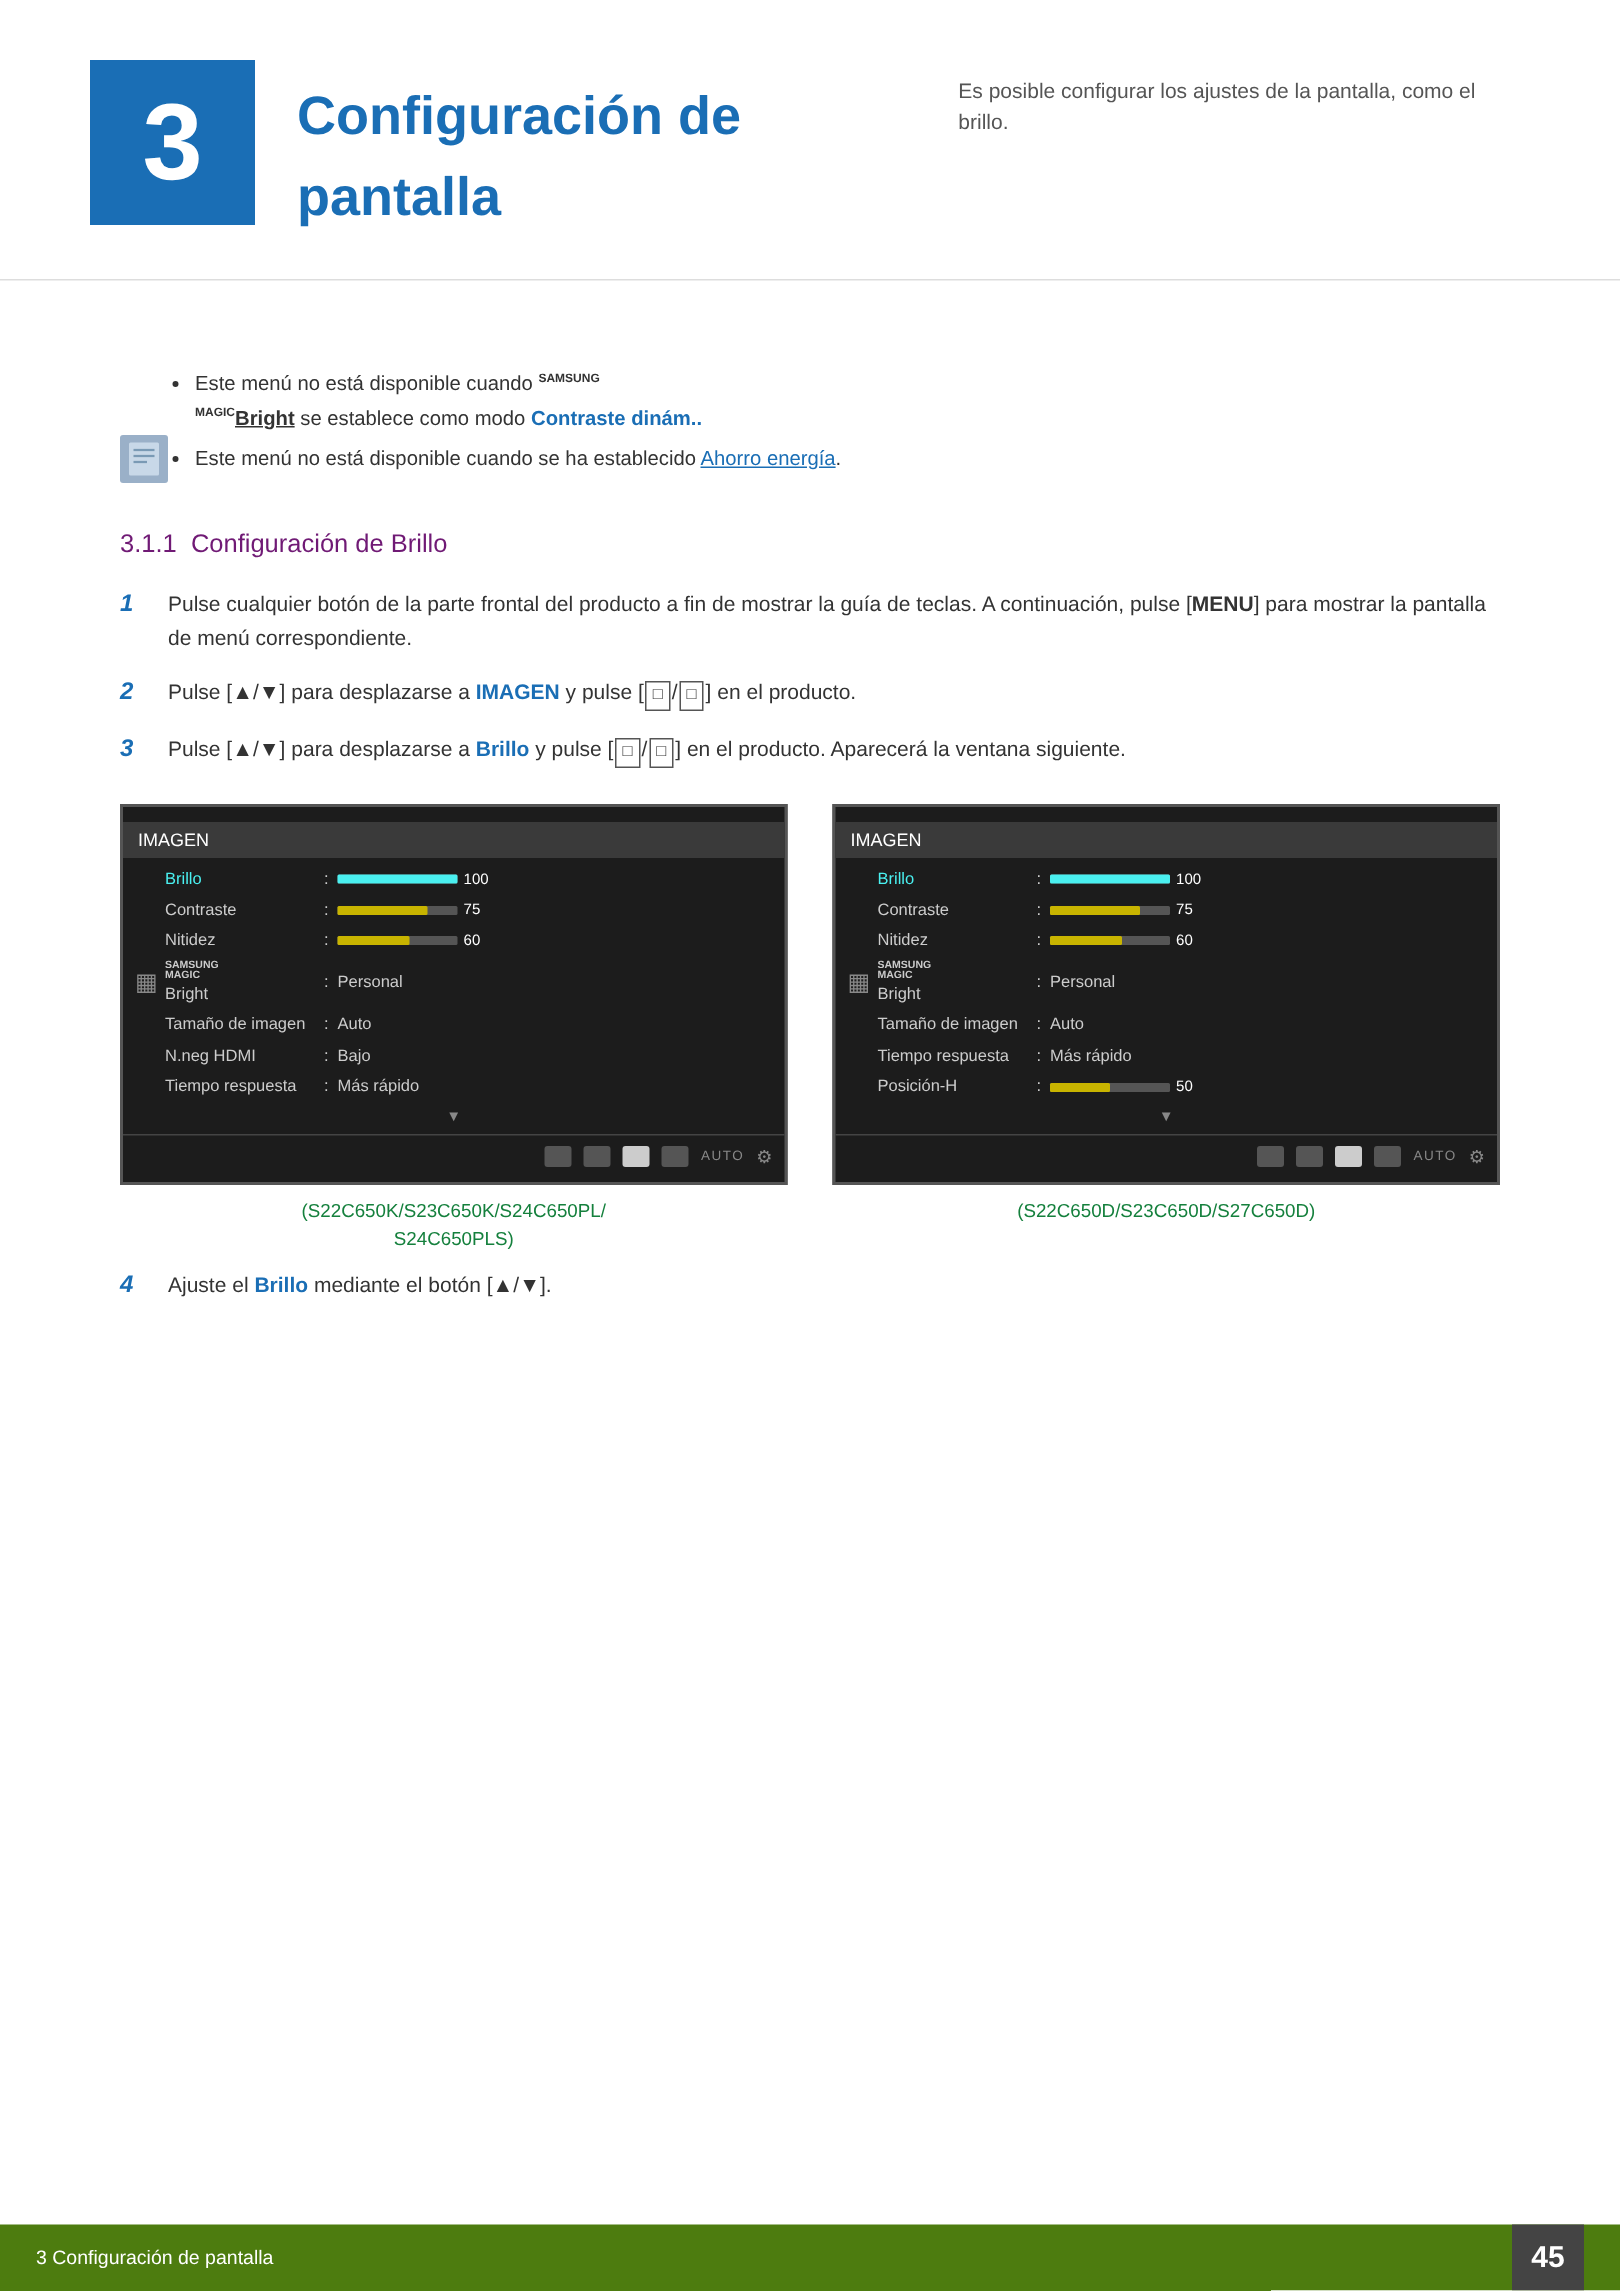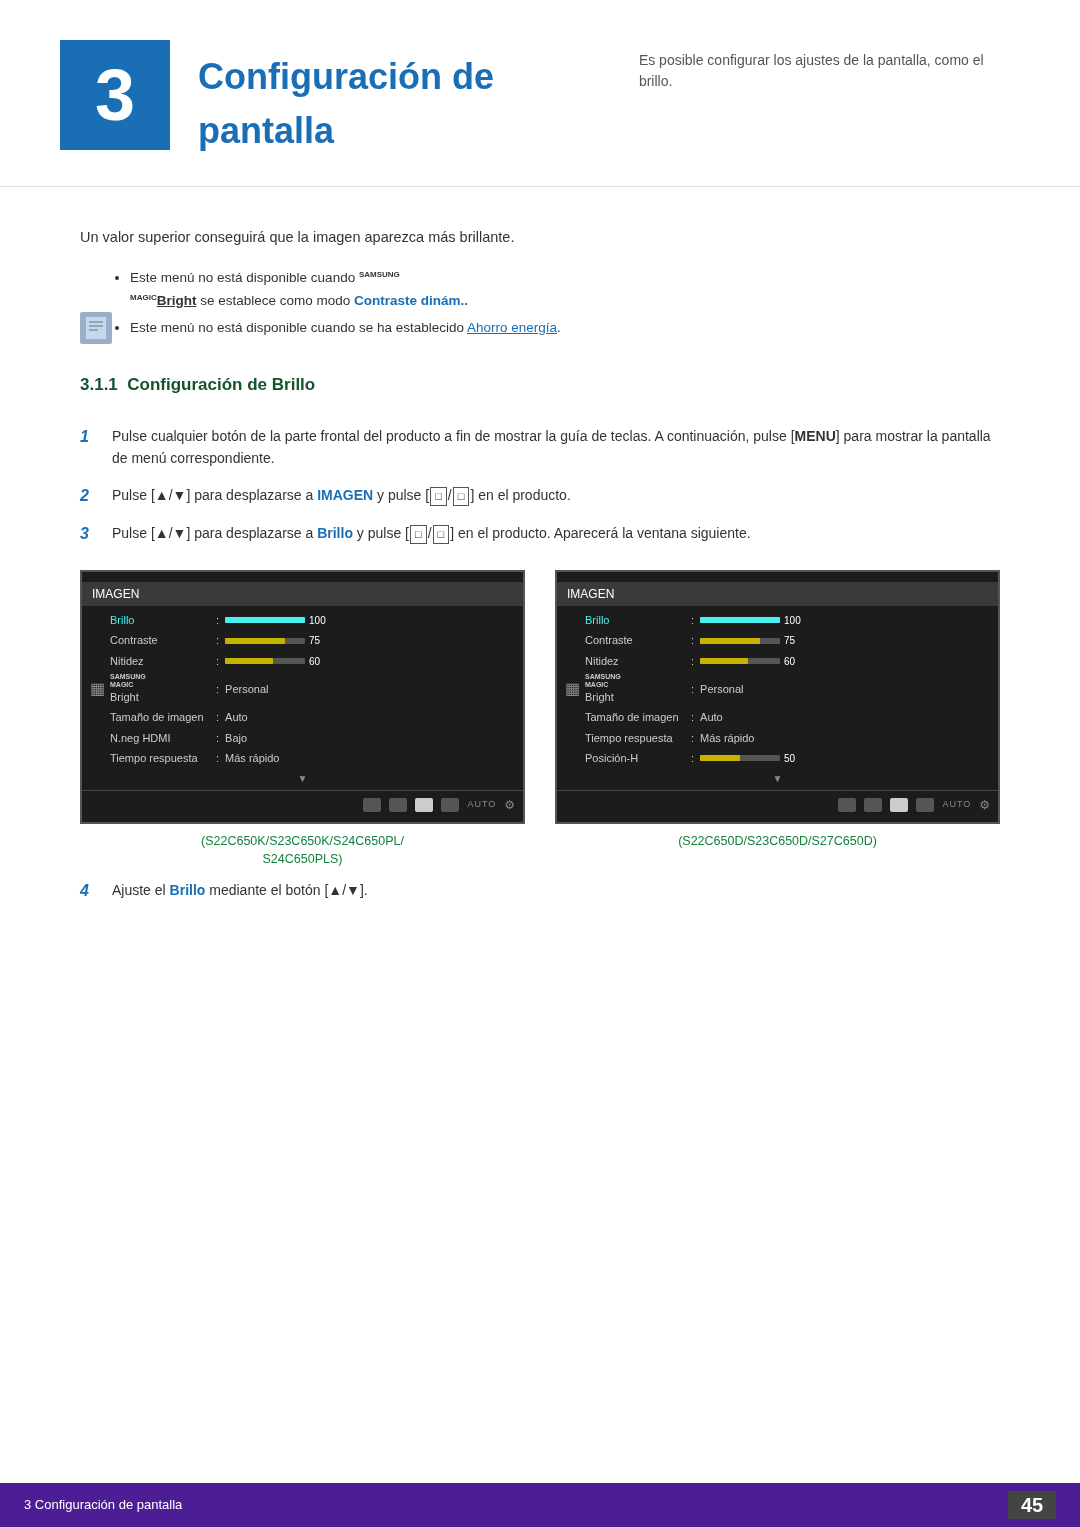--- a/index.html
+++ b/index.html
@@ -100,23 +100,23 @@
       font-weight: normal;
     }
     .note-lines .highlight-bold {
       font-weight: bold;
       color: #1a6eb5;
     }
 
     
     .subsection-title {
       font-size: 17px;
-      font-weight: bold;
-      color: #14532d;
-      margin: 28px 0 28px 0;
+      font-weight: normal;
+      color: #701a75;
+      margin: 28px 0 16px 0;
     }
 
     
     .steps-list {
       list-style: none;
       padding: 0;
       margin: 0 0 20px 0;
     }
     .step-item {
       display: flex;
@@ -287,35 +287,35 @@
       line-height: 1.1;
     }
 
     
     .page-footer {
       position: absolute;
       bottom: 0;
       left: 0;
       right: 0;
       height: 44px;
-      background: #4c1d95;
+      background: #4d7c0f;
       display: flex;
       align-items: center;
       justify-content: flex-end;
       padding: 0 24px;
     }
     .footer-left {
       position: absolute;
       left: 24px;
       color: #fff;
       font-size: 13px;
     }
     .footer-page-num {
       width: 48px;
-      height: 28px;
+      height: 44px;
       background: #444;
       color: #fff;
       font-size: 20px;
       font-weight: bold;
       display: flex;
       align-items: center;
       justify-content: center;
     }
     .bullet-list {
       list-style: disc;
@@ -335,21 +335,20 @@
   <div class="chapter-title-block">
     <div class="chapter-title">Configuración de pantalla</div>
     <div class="chapter-subtitle">Es posible configurar los ajustes de la pantalla, como el brillo.</div>
   </div>
 </div>
 
 <div class="main-content">
 
 
   <div class="section-description">
-    <p>Un valor superior conseguirá que la imagen aparezca más brillante.</p>
   </div>
 
   <div class="note-box">
 
     <svg class="note-icon" viewBox="0 0 32 32" fill="none" xmlns="http://www.w3.org/2000/svg">
       <rect width="32" height="32" fill="#9ab0c8" rx="2"></rect>
       <rect x="6" y="5" width="20" height="22" fill="#c8d8e8" rx="1"></rect>
       <line x1="9" y1="10" x2="23" y2="10" stroke="#7a9ab5" stroke-width="1.5"></line>
       <line x1="9" y1="14" x2="23" y2="14" stroke="#7a9ab5" stroke-width="1.5"></line>
       <line x1="9" y1="18" x2="18" y2="18" stroke="#7a9ab5" stroke-width="1.5"></line>

